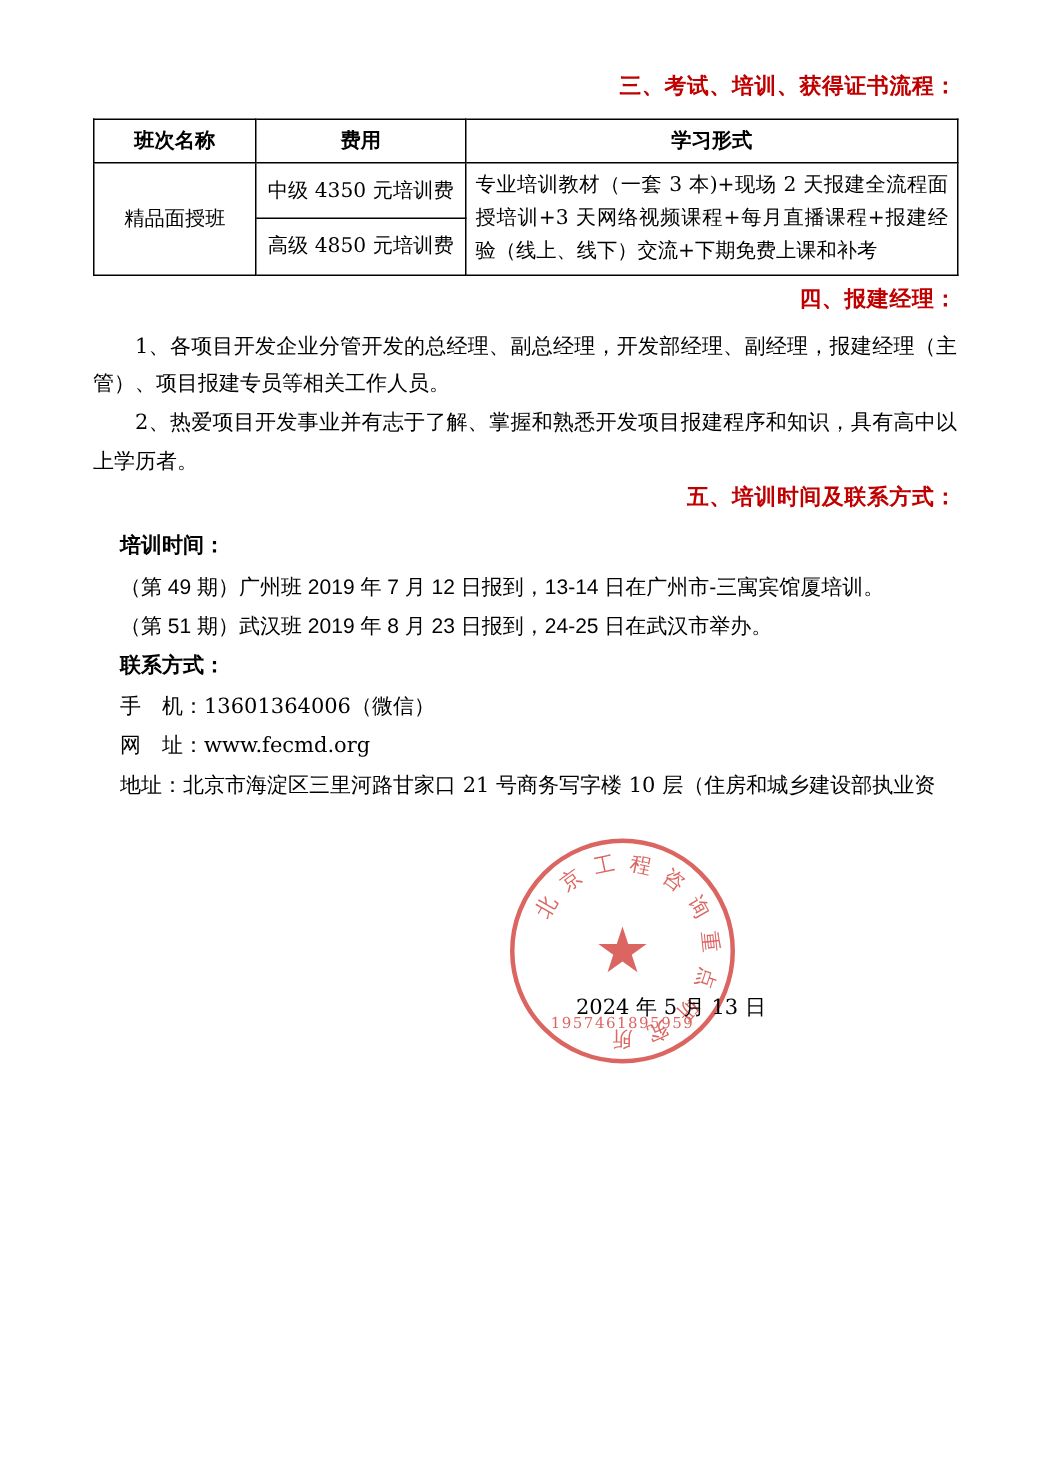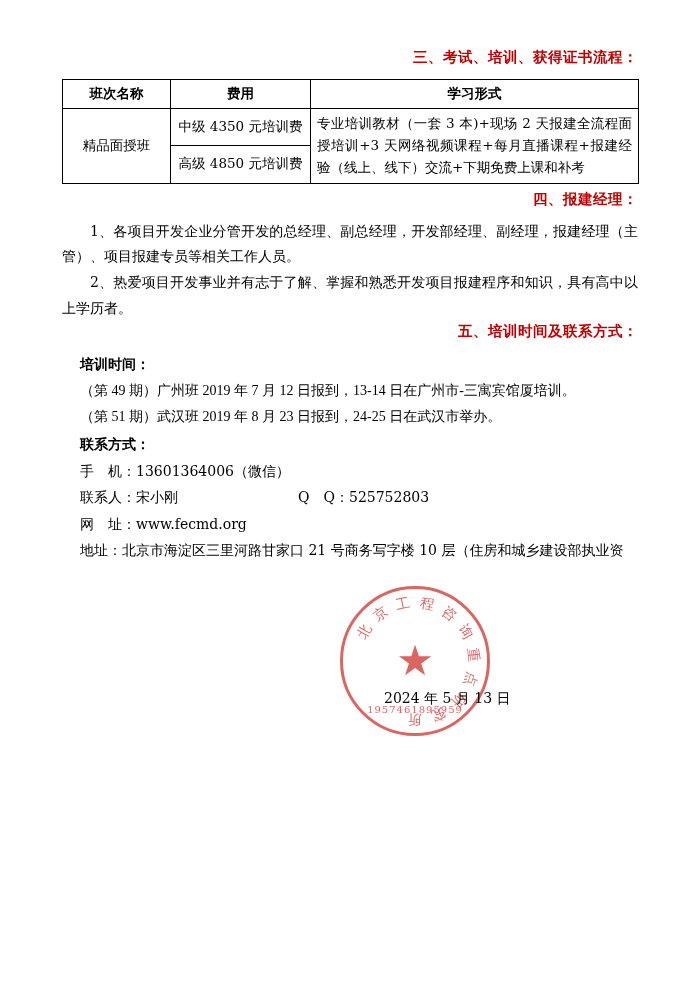--- a/index.html
+++ b/index.html
@@ -82,21 +82,21 @@
   }
   .subhead {
     font-family: "DejaVu Sans", "Liberation Sans", sans-serif;
     font-weight: bold;
     font-size: 14px;
     line-height: 1.9;
     margin: 0;
     padding-left: 18px;
   }
   .line {
-    font-family: Liberation Serif, serif;
+    font-family: Liberation Sans, sans-serif;
     font-size: 14px;
     line-height: 1.9;
     margin: 0;
     padding-left: 18px;
   }
   .contact-row {
     font-family: "DejaVu Serif", "Liberation Serif", serif;
     font-size: 14px;
     line-height: 1.9;
     padding-left: 18px;
@@ -228,26 +228,20 @@
   <div class="line">（第 49 期）广州班 2019 年 7 月 12 日报到，13-14 日在广州市-三寓宾馆厦培训。</div>
   <div class="line">（第 51 期）武汉班 2019 年 8 月 23 日报到，24-25 日在武汉市举办。</div>
 
   <div class="subhead">联系方式：</div>
 
   <div class="contact-row">
     <span class="label">手　机：</span>
     <span>13601364006（微信）</span>
   </div>
 
-  <div class="contact-row">
-    <span class="label">联系人：</span>
-    <span>宋小刚</span>
-    <span class="qlabel">Q　Q：</span>
-    <span>525752803</span>
-  </div>
 
   <div class="contact-row">
     <span class="label">网　址：</span>
     <span>www.fecmd.org</span>
   </div>
 
   <p class="addr">地址：北京市海淀区三里河路甘家口 21 号商务写字楼 10 层（住房和城乡建设部执业资</p>
 
   <div class="signature-area">
     <div class="stamp">

